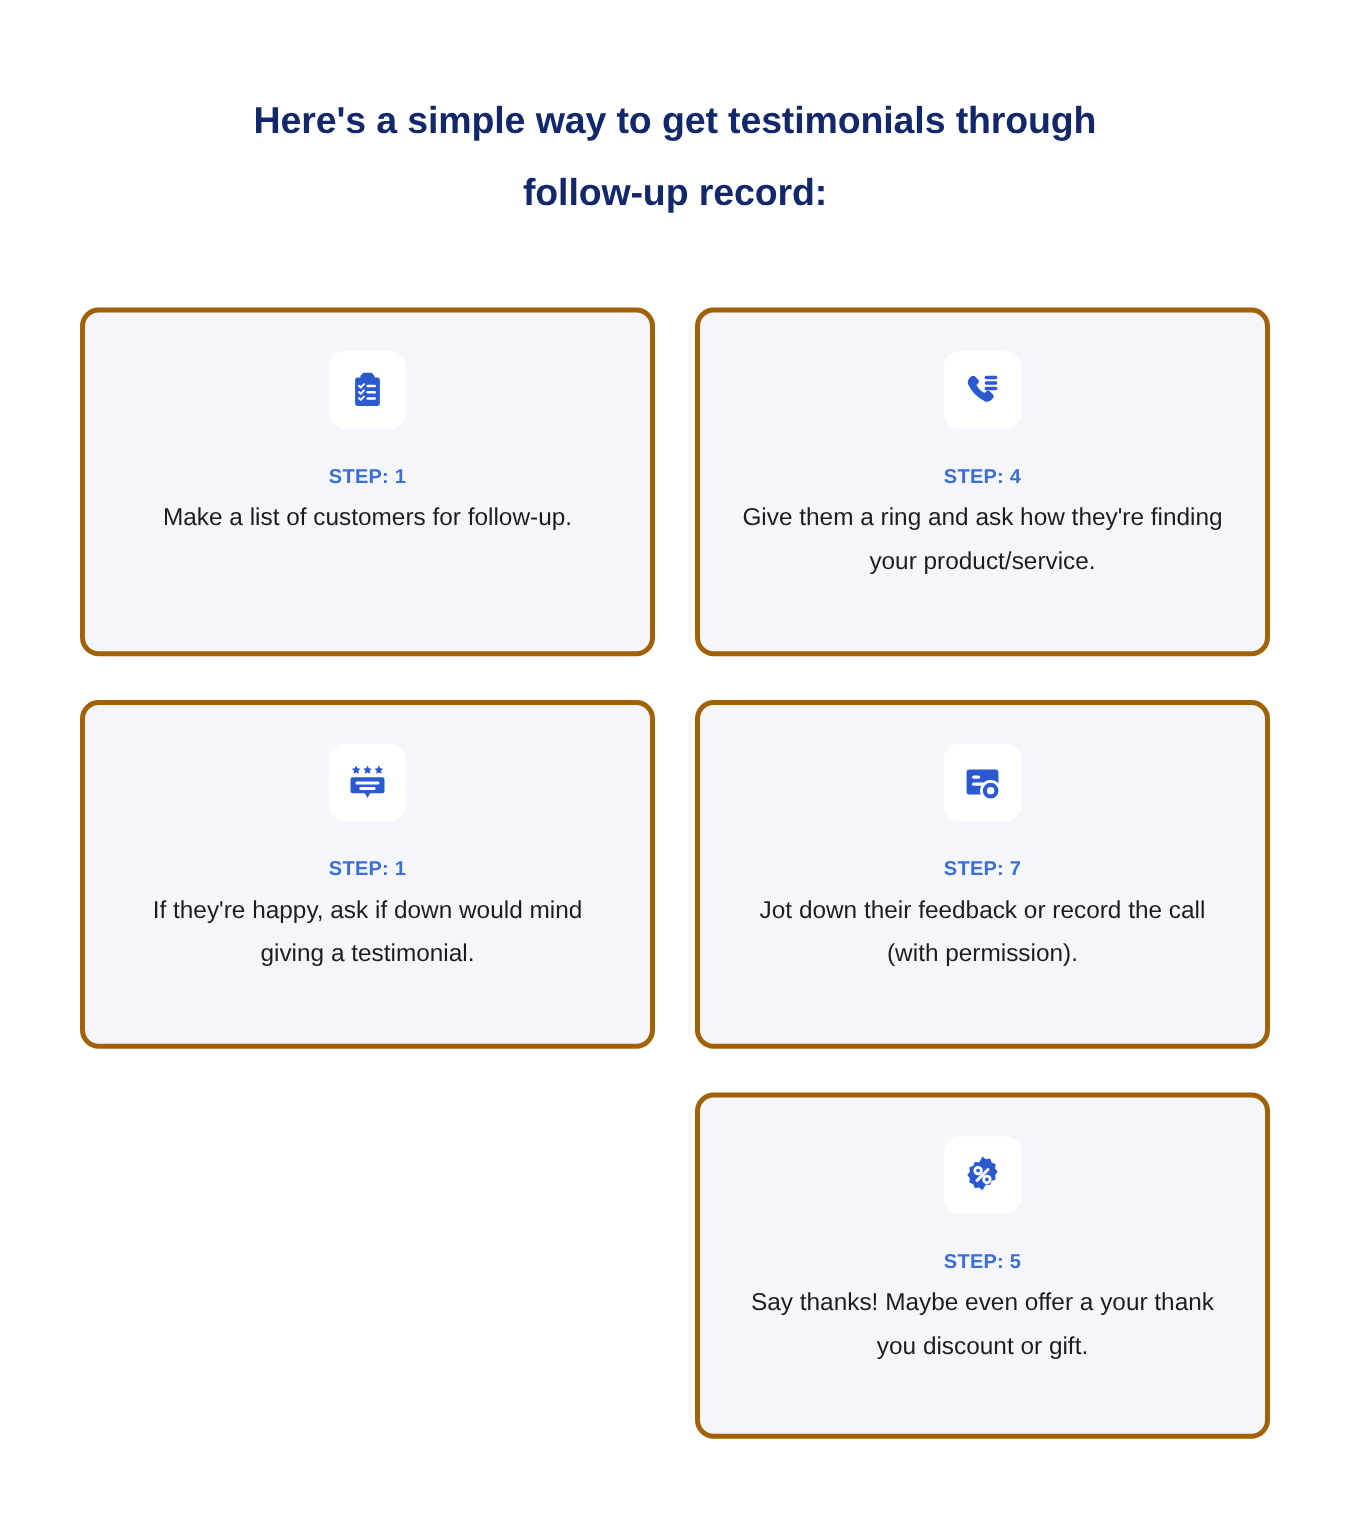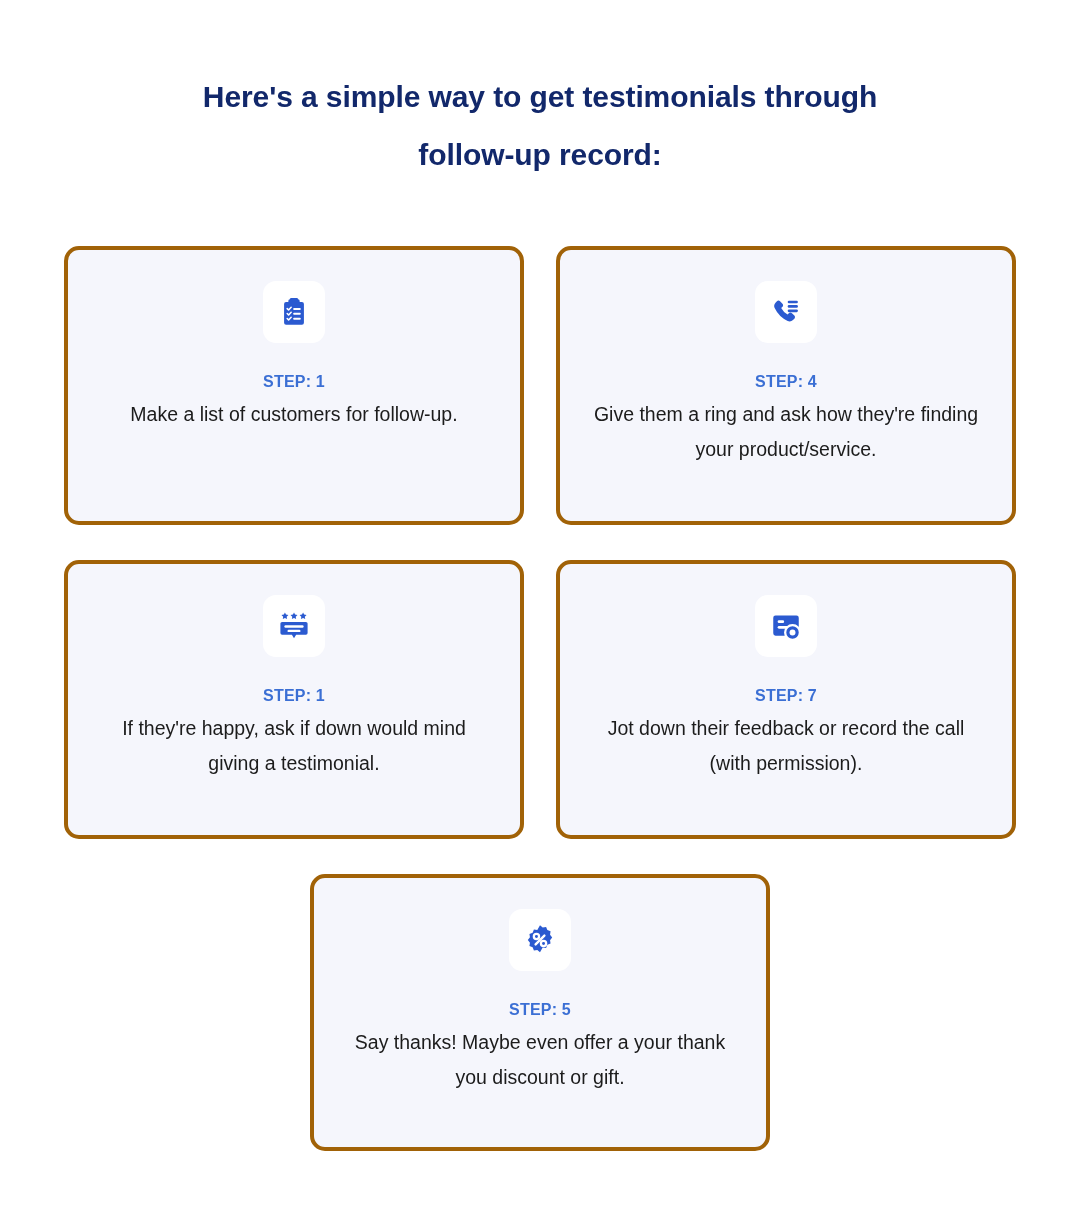--- a/index.html
+++ b/index.html
@@ -43,21 +43,21 @@
     top: 246px;
     left: 64px;
     width: 952px;
   }
 
   .row {
     display: flex;
     justify-content: space-between;
     margin-bottom: 35px;
   }
-  .row.centered { justify-content: center; }
+  .row.centered { justify-content: flex-end; }
 
   .card {
     width: 460px;
     height: 279px;
     background: #f5f6fc;
     border: 4px solid #a16207;
     border-radius: 15px;
     display: flex;
     flex-direction: column;
     align-items: center;

